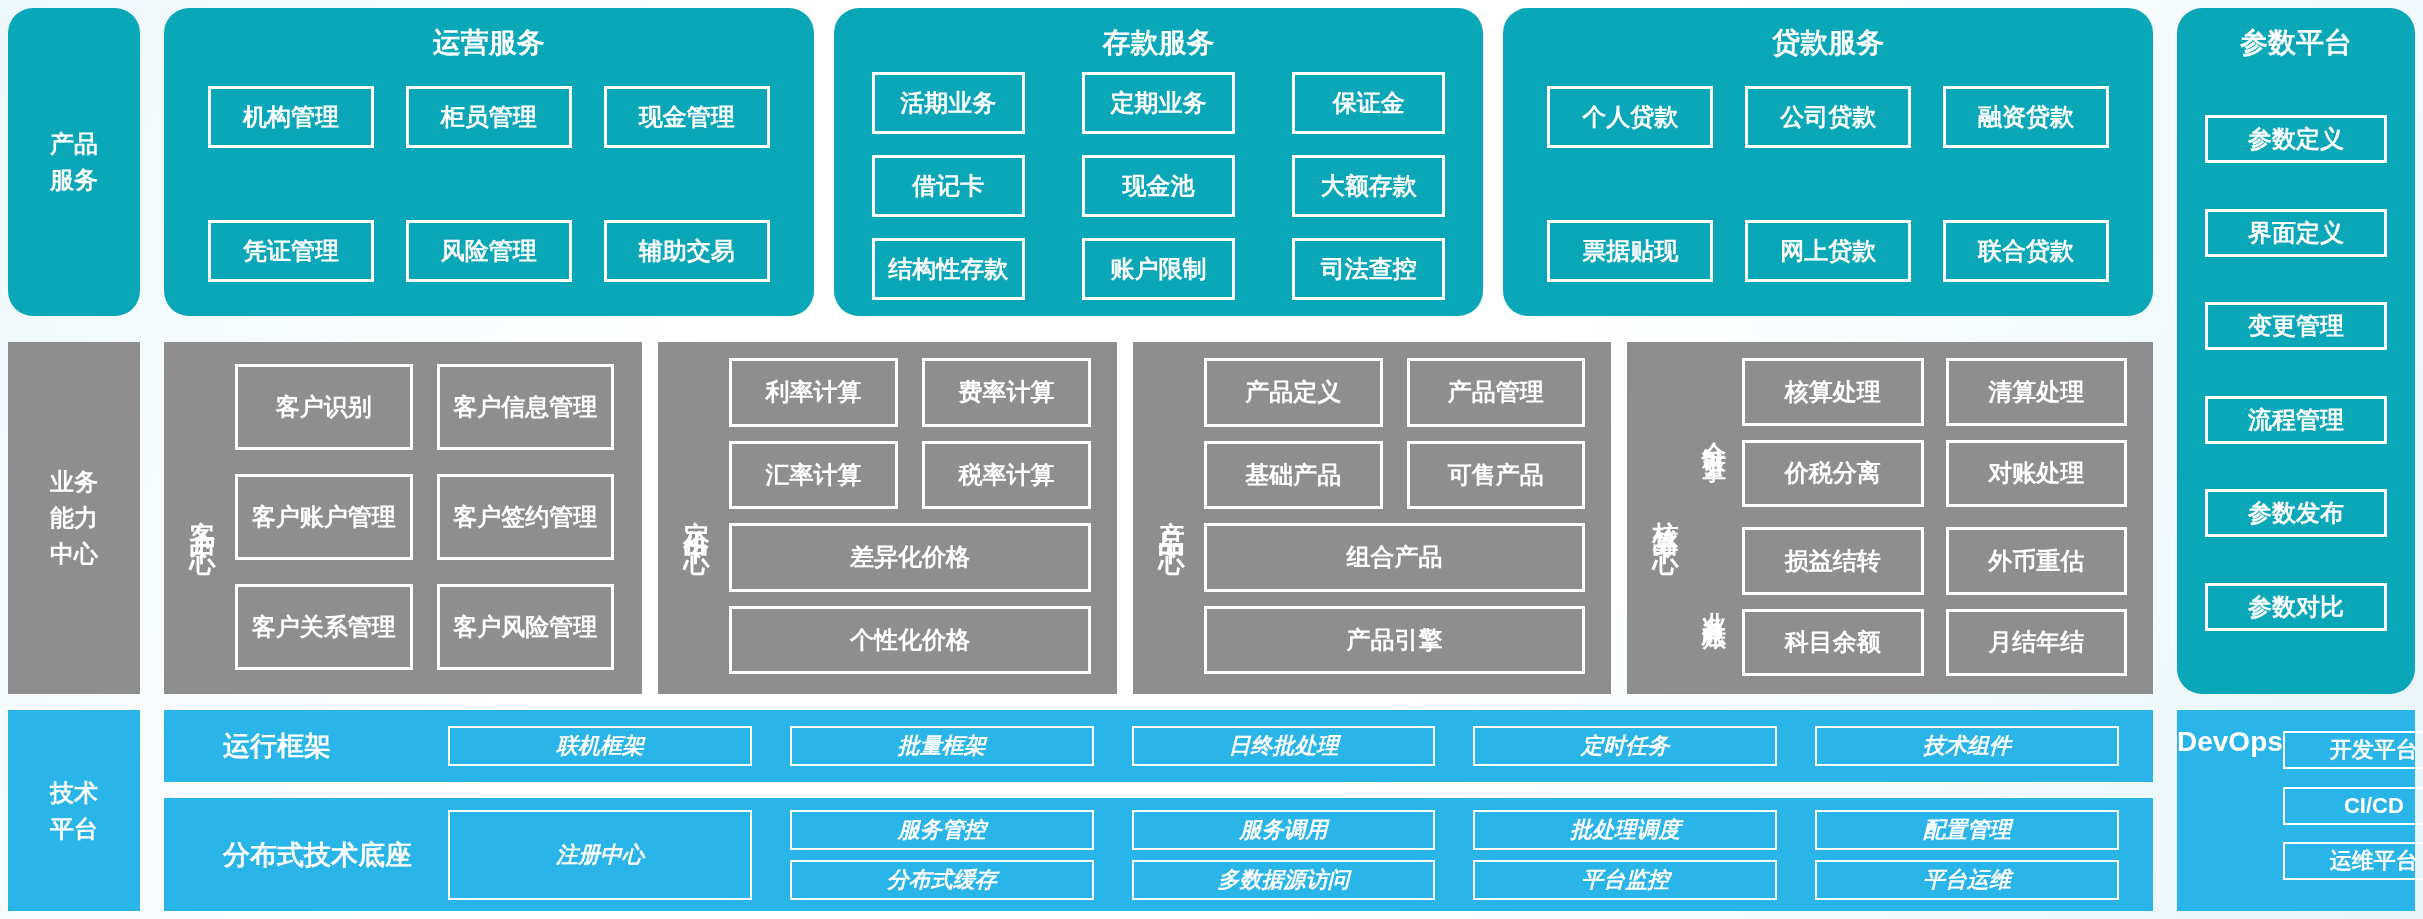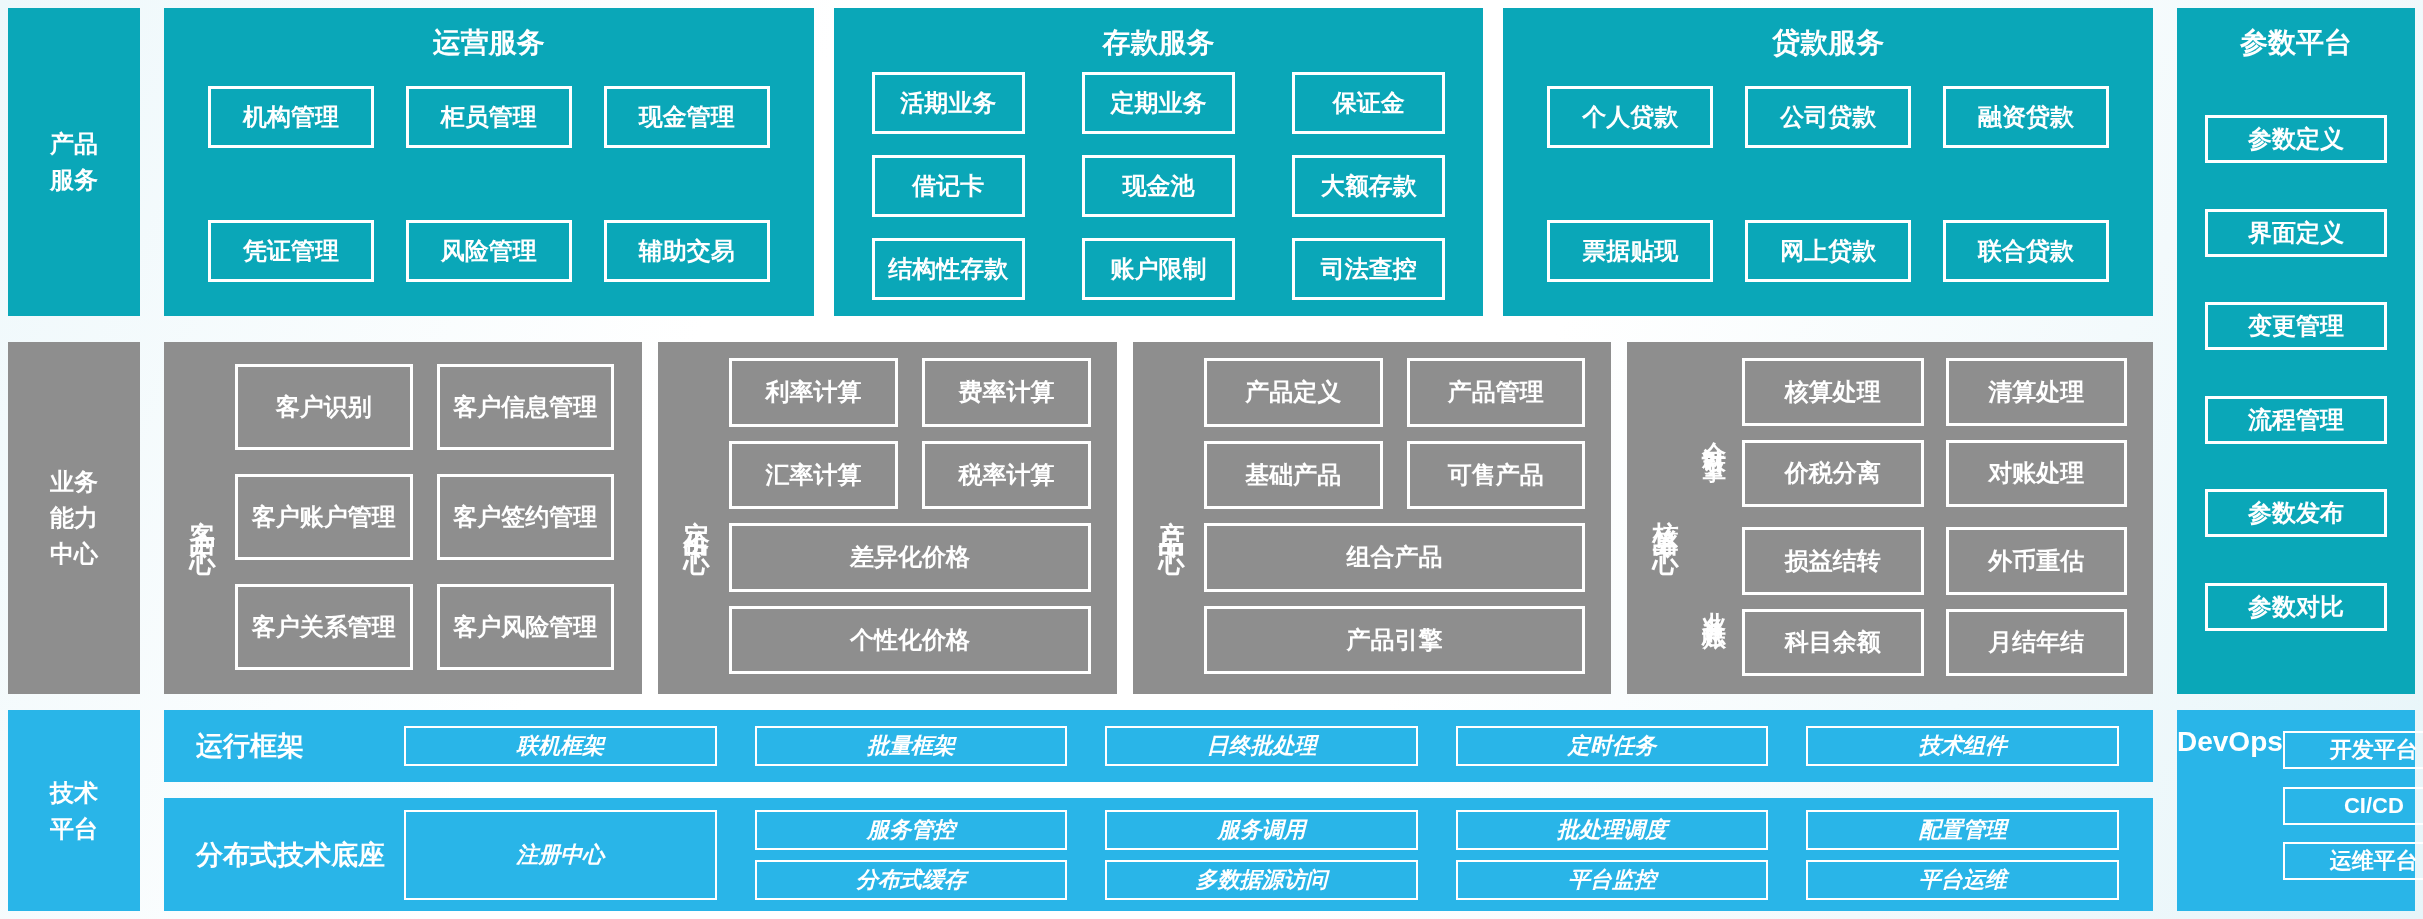--- a/index.html
+++ b/index.html
@@ -10,21 +10,21 @@
   }
   .page {
     width: 2423px;
     height: 919px;
     padding: 8px;
     background: linear-gradient(115deg, #eef8fb 0%, #ffffff 30%, #ffffff 60%, #e7f5f9 100%);
     display: grid;
     grid-template-columns: 132px 24px 1989px 24px 238px;
     grid-template-rows: 308px 26px 352px 16px 72px 16px 113px;
   }
-  .teal { background: #0aa7b8; }
+  .teal { background: #0aa7b8; border-radius: 25px; }
   .blue { background: #29b5e8; }
   .gray { background: #8e8e8e; }
   .panel { color: #ffffff; }
 
   
   .g-prod-side { grid-column: 1; grid-row: 1; }
   .g-prod-main { grid-column: 3; grid-row: 1; }
   .g-param     { grid-column: 5; grid-row: 1 / 4; }
   .g-biz-side  { grid-column: 1; grid-row: 3; }
   .g-biz-main  { grid-column: 3; grid-row: 3; }
@@ -82,21 +82,21 @@
     grid-template-rows: repeat(4, 1fr);
     gap: 14px 24px; margin: 16px 26px 20px 14px;
   }
   .span2 { grid-column: 1 / 3; }
   .acct-groups { flex: 1; display: flex; flex-direction: column; gap: 20px; margin: 16px 26px 18px 4px; }
   .acct-group { flex: 1; display: flex; }
   .acct-grid { flex: 1; display: grid; grid-template-columns: 1fr 1fr; gap: 14px 22px; margin-left: 12px; }
 
   
   .tech-row { display: flex; align-items: center; }
-  .tech-label { width: 240px; padding-left: 32px; font-size: 27px; font-weight: bold; flex-shrink: 0; }
+  .tech-label { width: 284px; padding-left: 59px; font-size: 27px; font-weight: bold; flex-shrink: 0; }
   .tech-items { flex: 1; display: grid; grid-template-columns: repeat(5, 1fr); gap: 10px 38px; margin-right: 34px; align-items: stretch; }
   .tbox {
     border: 2.5px solid #fff; display: flex; align-items: center; justify-content: center;
     font-size: 22px; font-weight: bold; height: 40px; text-align: center; font-style: italic;
   }
   .runtime-items { grid-template-rows: 40px; }
   .dist-items { grid-template-rows: 1fr 1fr; grid-auto-flow: column; height: 90px; }
   .registry { grid-row: 1 / 3; height: auto; }
 </style>
 </head>

